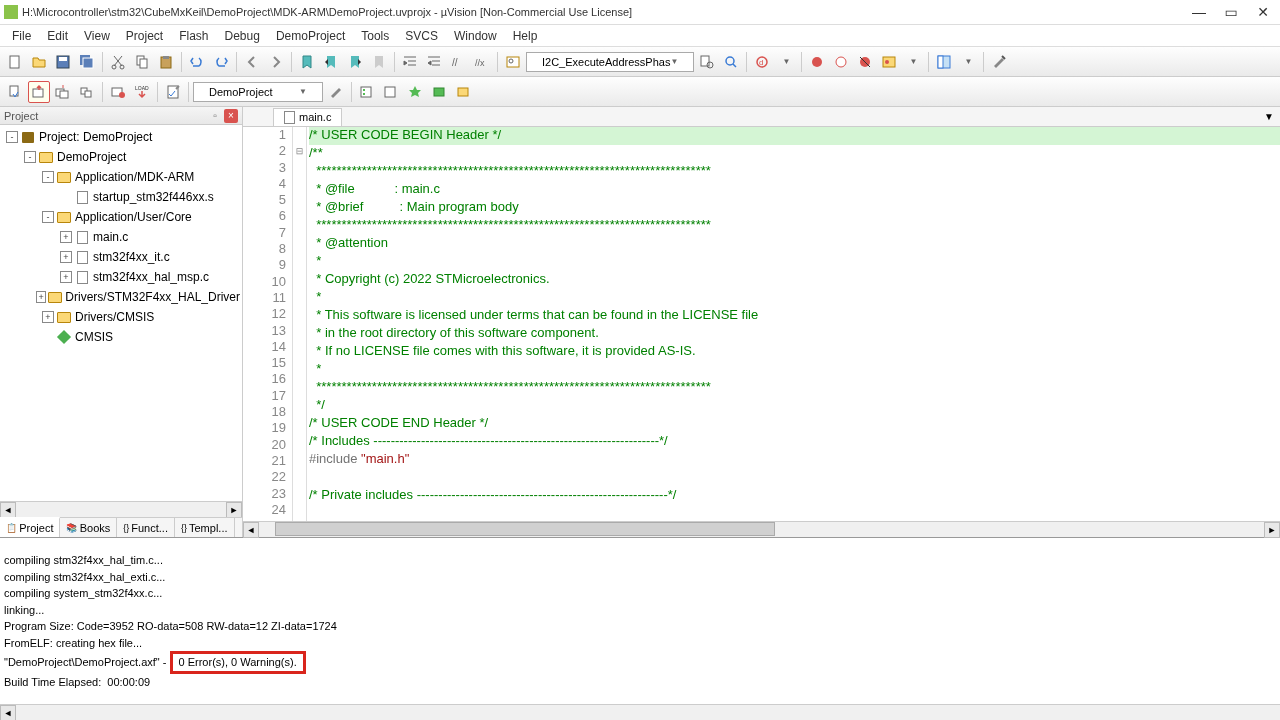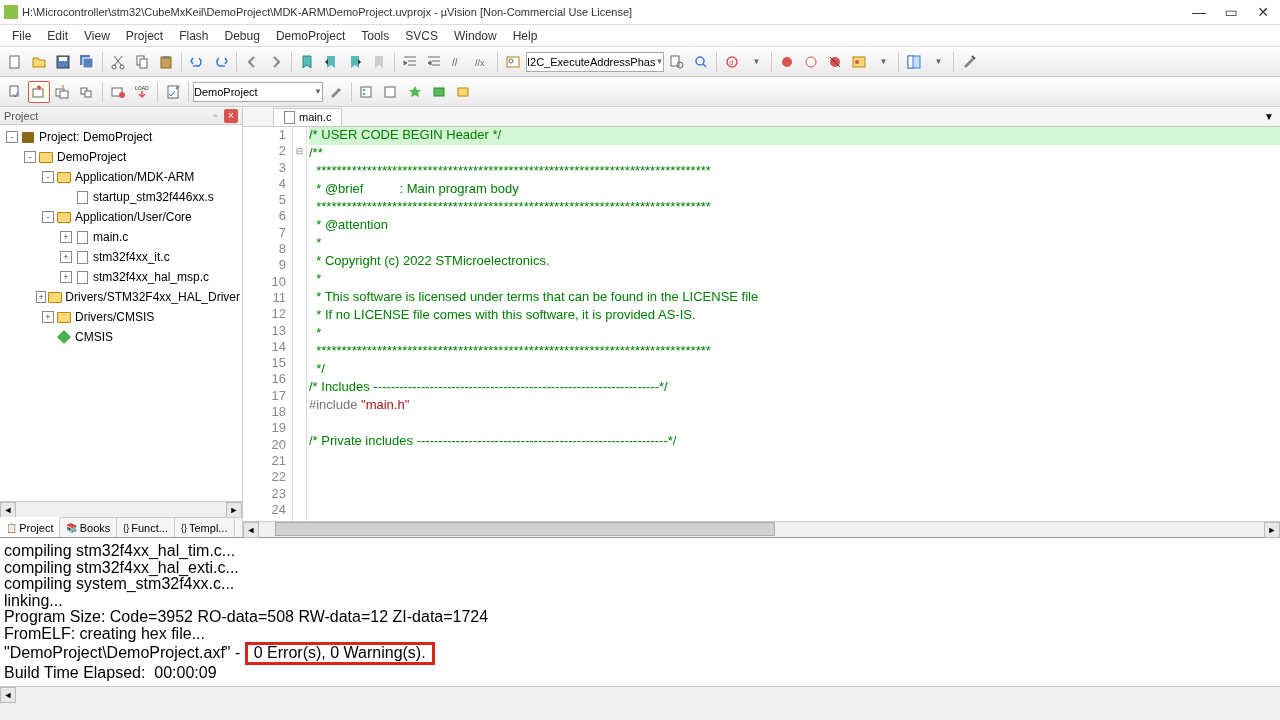--- a/index.html
+++ b/index.html
@@ -11,21 +11,21 @@
 .win-controls { display: flex; gap: 18px; padding-right: 6px; }
 .win-btn { width: 14px; height: 14px; display: flex; align-items: center; justify-content: center; cursor: pointer; color: #333; font-size: 14px; }
 
 .menu-bar { height: 22px; background: #fff; display: flex; align-items: center; padding: 0 4px; border-bottom: 1px solid #ddd; }
 .menu-item { padding: 2px 8px; color: #333; font-size: 12px; cursor: pointer; }
 
 .toolbar { height: 30px; background: linear-gradient(#fefefe, #eaeaea); display: flex; align-items: center; padding: 0 4px; gap: 2px; border-bottom: 1px solid #ccc; }
 .tb-btn { width: 22px; height: 22px; display: flex; align-items: center; justify-content: center; cursor: pointer; border: 1px solid transparent; border-radius: 2px; }
 .tb-btn svg { width: 16px; height: 16px; }
 .tb-sep { width: 1px; height: 20px; background: #ccc; margin: 0 2px; }
-.tb-combo { height: 20px; border: 1px solid #aaa; background: #fff; padding: 0 0; font-size: 11px; display: flex; align-items: center; min-width: 130px; }
+.tb-combo { height: 20px; border: 1px solid #aaa; background: #fff; padding: 0 15px; font-size: 11px; display: flex; align-items: center; min-width: 130px; }
 .tb-combo .caret { margin-left: auto; font-size: 8px; color: #666; }
 
 .toolbar2 { height: 30px; background: linear-gradient(#fefefe, #eaeaea); display: flex; align-items: center; padding: 0 4px; gap: 2px; border-bottom: 1px solid #ccc; }
 
 .main-area { display: flex; height: 430px; }
 
 .project-panel { width: 243px; display: flex; flex-direction: column; border-right: 1px solid #ccc; background: #fff; }
 .panel-header { height: 18px; background: linear-gradient(#f5f5f5, #e8e8e8); border-bottom: 1px solid #ccc; display: flex; align-items: center; padding: 0 4px; font-size: 11px; color: #555; }
 .panel-header .btns { margin-left: auto; display: flex; gap: 2px; }
 .panel-header .pbtn { width: 14px; height: 14px; font-size: 10px; display: flex; align-items: center; justify-content: center; cursor: pointer; }
@@ -63,21 +63,21 @@
 .code-line { height: 18px; white-space: pre; }
 .code-line.hl { background: #d4f5d4; }
 .c-comment { color: #008000; }
 
 .editor-hscroll { height: 16px; background: #f0f0f0; border-top: 1px solid #ccc; display: flex; }
 .hthumb { width: 500px; height: 14px; background: #d0d0d0; border: 1px solid #aaa; margin-left: 16px; }
 
 .build-panel { border-top: 1px solid #999; background: #fff; }
 .build-header { height: 16px; background: linear-gradient(#f5f5f5, #e8e8e8); padding: 0 4px; font-size: 11px; color: #555; display: flex; align-items: center; border-bottom: 1px solid #ccc; }
 .build-header .pin { margin-left: auto; font-size: 10px; cursor: pointer; }
-.build-output { font-family: 'Courier New', monospace; font-size: 16px; padding: 5px 4px; line-height: 16.5px; white-space: pre; }
+.build-output { font-family: 'Courier New', monospace; font-size: 11px; padding: 14px 4px; line-height: 16.5px; white-space: pre; }
 .highlight-box { border: 3px solid #d9251c; padding: 0 6px; display: inline-block; }
 .status-bar { height: 16px; background: #f0f0f0; border-top: 1px solid #ccc; display: flex; }
 </style>
 </head>
 <body>
 
 <div class="title-bar">
   <div class="app-icon"></div>
   <div class="title-text">H:\Microcontroller\stm32\CubeMxKeil\DemoProject\MDK-ARM\DemoProject.uvprojx - µVision  [Non-Commercial Use License]</div>
   <div class="win-controls">
@@ -557,31 +557,34 @@
           <div class="fold-mark"></div>
           <div class="fold-mark"></div>
           <div class="fold-mark"></div>
           <div class="fold-mark"></div>
           <div class="fold-mark"></div>
         </div>
       <div class="code-lines" id="codelines">
           <div class="code-line hl"><span class="c-comment">/* USER CODE BEGIN Header */</span></div>
           <div class="code-line"><span class="c-comment">/**</span></div>
           <div class="code-line"><span class="c-comment">  ******************************************************************************</span></div>
+          <div class="code-line"><span class="c-comment">  * @file           : main.c</span></div>
           <div class="code-line"><span class="c-comment">  * @brief          : Main program body</span></div>
           <div class="code-line"><span class="c-comment">  ******************************************************************************</span></div>
           <div class="code-line"><span class="c-comment">  * @attention</span></div>
           <div class="code-line"><span class="c-comment">  *</span></div>
           <div class="code-line"><span class="c-comment">  * Copyright (c) 2022 STMicroelectronics.</span></div>
           <div class="code-line"><span class="c-comment">  *</span></div>
           <div class="code-line"><span class="c-comment">  * This software is licensed under terms that can be found in the LICENSE file</span></div>
+          <div class="code-line"><span class="c-comment">  * in the root directory of this software component.</span></div>
           <div class="code-line"><span class="c-comment">  * If no LICENSE file comes with this software, it is provided AS-IS.</span></div>
           <div class="code-line"><span class="c-comment">  *</span></div>
           <div class="code-line"><span class="c-comment">  ******************************************************************************</span></div>
           <div class="code-line"><span class="c-comment">  */</span></div>
+          <div class="code-line"><span class="c-comment">/* USER CODE END Header */</span></div>
           <div class="code-line"><span class="c-comment">/* Includes ------------------------------------------------------------------*/</span></div>
           <div class="code-line"><span style="color:#737373">#include</span> <span style="color:#a31515">"main.h"</span></div>
           <div class="code-line"><span class=""></span></div>
           <div class="code-line"><span class="c-comment">/* Private includes ----------------------------------------------------------*/</span></div>
           <div class="code-line"><span class=""></span></div>
         </div>
     </div>
     <div class="editor-hscroll">
       <div class="scroll-arrow">◄</div>
       <div class="hthumb"></div>

